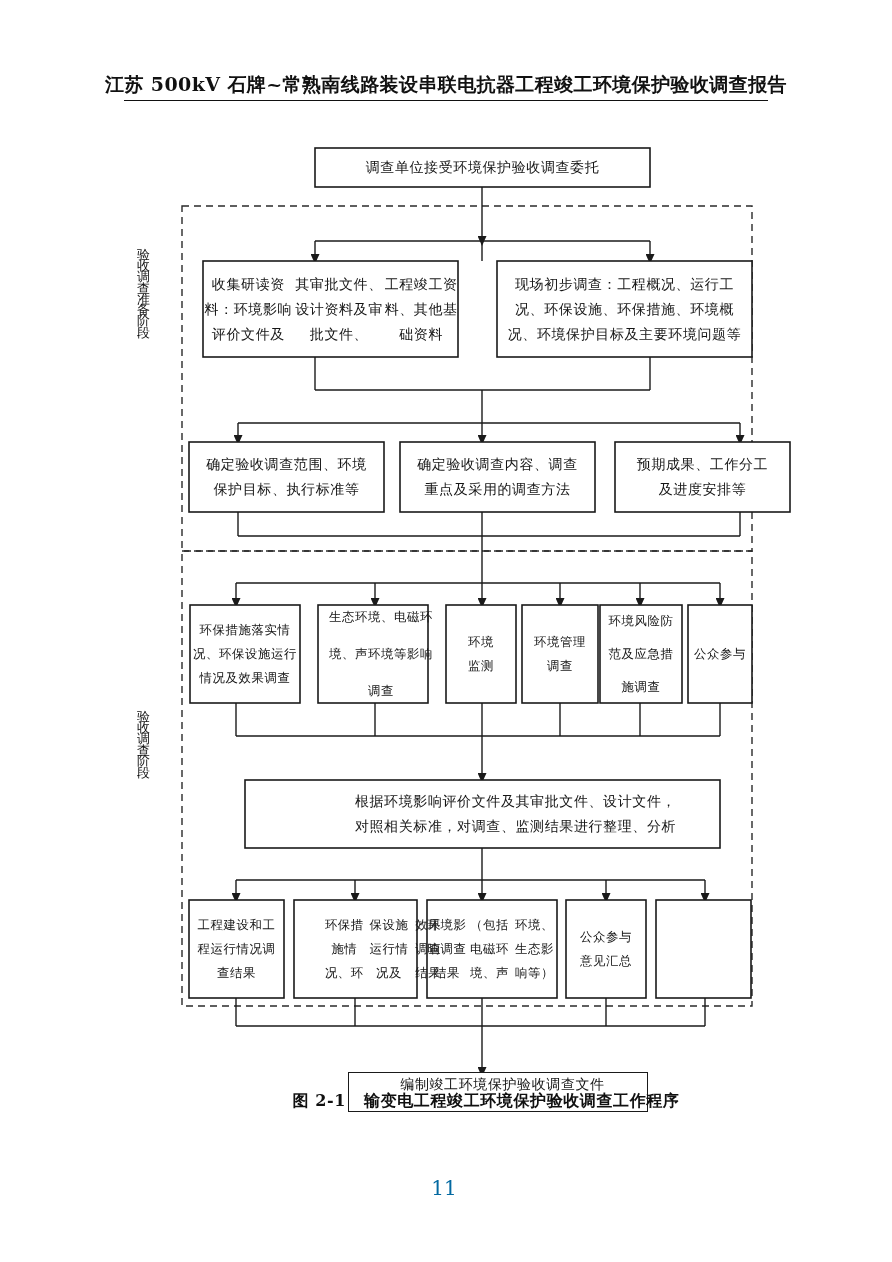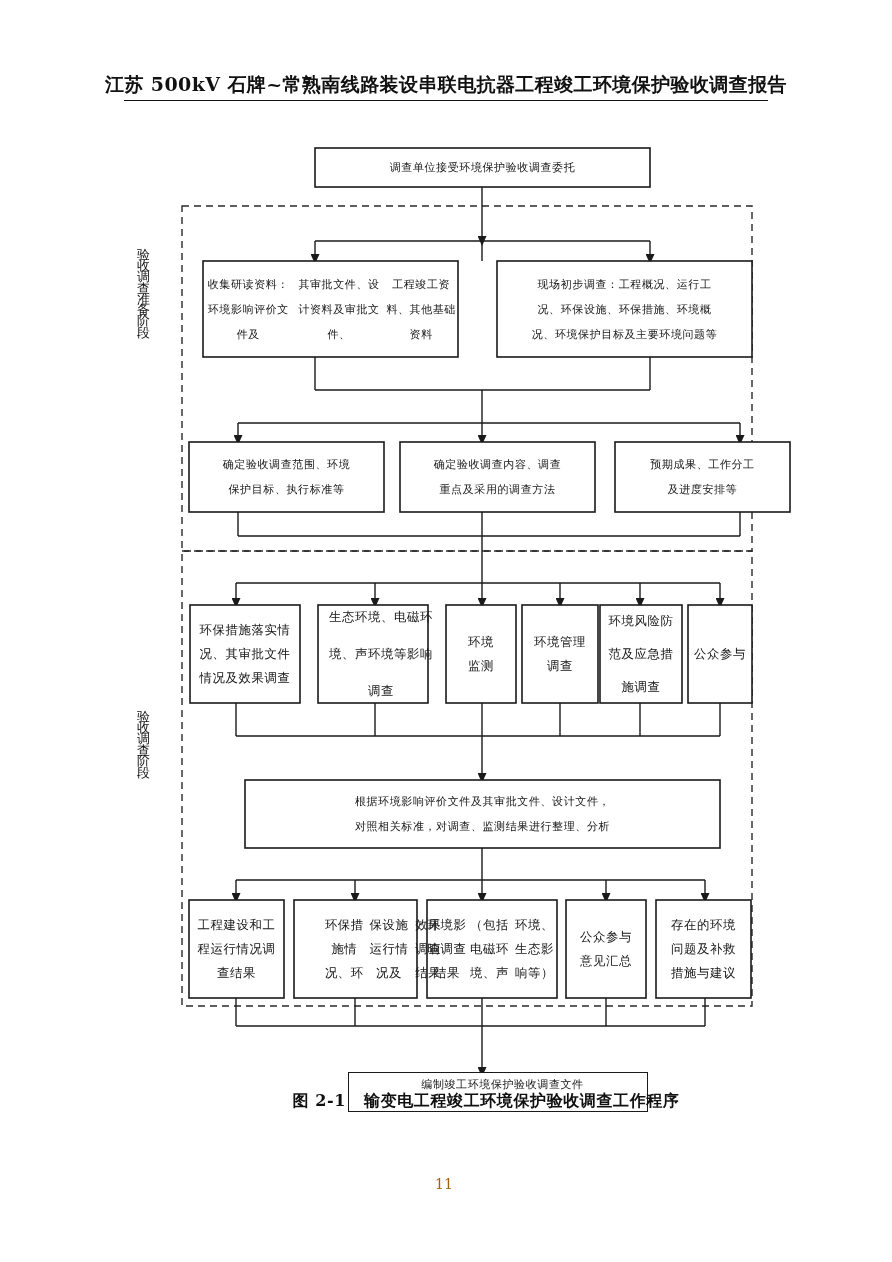--- a/index.html
+++ b/index.html
@@ -30,21 +30,21 @@
     position:absolute; left:124px; top:100px; width:644px;
     height:0; border-top:1.6px solid #111;
   }
 
   
   .diagram { position:absolute; left:0; top:128px; width:892px; height:950px; }
   .diagram svg { display:block; }
 
   .boxtext {
     font-family:"DejaVu Serif","Liberation Serif",serif;
-    font-size:11px;
+    font-size:14px;
     line-height:25px;
     color:#151515;
     text-align:center;
     letter-spacing:0.6px;
   }
   .boxtext.small { font-size:12.4px; line-height:24px; }
 
   .phase-label {
     font-family:"DejaVu Serif","Liberation Serif",serif;
     font-size:13px;
@@ -65,22 +65,22 @@
     color:#101010;
     padding-left:40px;
   }
   .caption .cap-gap { display:inline-block; width:18px; }
 
   
   .pagenum {
     position:absolute; left:0; top:1176px; width:888px;
     text-align:center;
     font-family:"DejaVu Serif","Liberation Serif",serif;
-    font-size:14px;
-    color:#a16207;
+    font-size:20px;
+    color:#0369a1;
   }
 </style>
 </head>
 <body>
 
 <div class="page">
 
   <div class="header">
     <span class="header-title">江苏 500kV 石牌~常熟南线路装设串联电抗器工程竣工环境保护验收调查报告</span>
   </div>
@@ -210,21 +210,21 @@
       <span>重点及采用的调查方法</span>
     </div>
 
     <div class="boxtext" style="position:absolute;left:615px;top:314px;width:175px;height:70px;display:flex;flex-direction:column;align-items:center;justify-content:center;">
       <span>预期成果、工作分工</span>
       <span>及进度安排等</span>
     </div>
 
     <div class="boxtext small" style="position:absolute;left:190px;top:477px;width:110px;height:98px;display:flex;flex-direction:column;align-items:center;justify-content:center;">
       <span>环保措施落实情</span>
-      <span>况、其审批文件</span>
+      <span>况、环保设施运行</span>
       <span>情况及效果调查</span>
     </div>
 
     <div class="boxtext small" style="position:absolute;left:318px;top:477px;width:126px;height:98px;display:flex;flex-direction:column;align-items:center;justify-content:space-between;">
       <span>生态环境、电磁环</span>
       <span>境、声环境等影响</span>
       <span>调查</span>
     </div>
 
     <div class="boxtext small" style="position:absolute;left:446px;top:477px;width:70px;height:98px;display:flex;flex-direction:column;align-items:center;justify-content:center;">
@@ -240,21 +240,21 @@
     <div class="boxtext small" style="position:absolute;left:600px;top:477px;width:82px;height:98px;display:flex;flex-direction:column;align-items:center;justify-content:center;gap:9px;">
       <span>环境风险防</span>
       <span>范及应急措</span>
       <span>施调查</span>
     </div>
 
     <div class="boxtext small" style="position:absolute;left:688px;top:477px;width:64px;height:98px;display:flex;flex-direction:column;align-items:center;justify-content:center;">
       <span>公众参与</span>
     </div>
 
-    <div class="boxtext" style="position:absolute;left:245px;top:652px;width:475px;height:68px;display:flex;flex-direction:column;align-items:center;justify-content:center;">
+    <div class="boxtext" style="position:absolute;left:245px;top:652px;width:475px;height:68px;display:flex;flex-direction:column;align-items:center;justify-content:center;padding-left:33px;">
       <span>根据环境影响评价文件及其审批文件、设计文件，</span>
       <span>对照相关标准，对调查、监测结果进行整理、分析</span>
     </div>
 
     <div class="boxtext small" style="position:absolute;left:189px;top:772px;width:95px;height:98px;display:flex;flex-direction:column;align-items:center;justify-content:center;">
       <span>工程建设和工</span>
       <span>程运行情况调</span>
       <span>查结果</span>
     </div>
 
@@ -268,25 +268,20 @@
       <span>环境影响调查结果</span>
       <span>（包括电磁环境、声</span>
       <span>环境、生态影响等）</span>
     </div>
 
     <div class="boxtext small" style="position:absolute;left:566px;top:772px;width:80px;height:98px;display:flex;flex-direction:column;align-items:center;justify-content:center;">
       <span>公众参与</span>
       <span>意见汇总</span>
     </div>
 
-    <div class="boxtext small" style="position:absolute;left:656px;top:772px;width:95px;height:98px;display:flex;flex-direction:column;align-items:center;justify-content:center;">
-      <span>存在的环境</span>
-      <span>问题及补救</span>
-      <span>措施与建议</span>
-    </div>
 
     <div style="position:absolute;left:348px;top:944px;width:300px;height:40px;border:1.6px solid #1a1a1a;background:#fff;box-sizing:border-box;"></div>
     <div class="boxtext" style="position:absolute;left:348px;top:944px;width:309px;height:40px;display:flex;align-items:flex-start;justify-content:center;">
       <span>编制竣工环境保护验收调查文件</span>
     </div>
 
     <div class="phase-label" style="position:absolute;left:130px;top:110px;width:30px;
                 writing-mode:vertical-rl;text-orientation:upright;letter-spacing:11px;">验收调查准备阶段</div>
 
     <div class="phase-label" style="position:absolute;left:130px;top:572px;width:30px;

